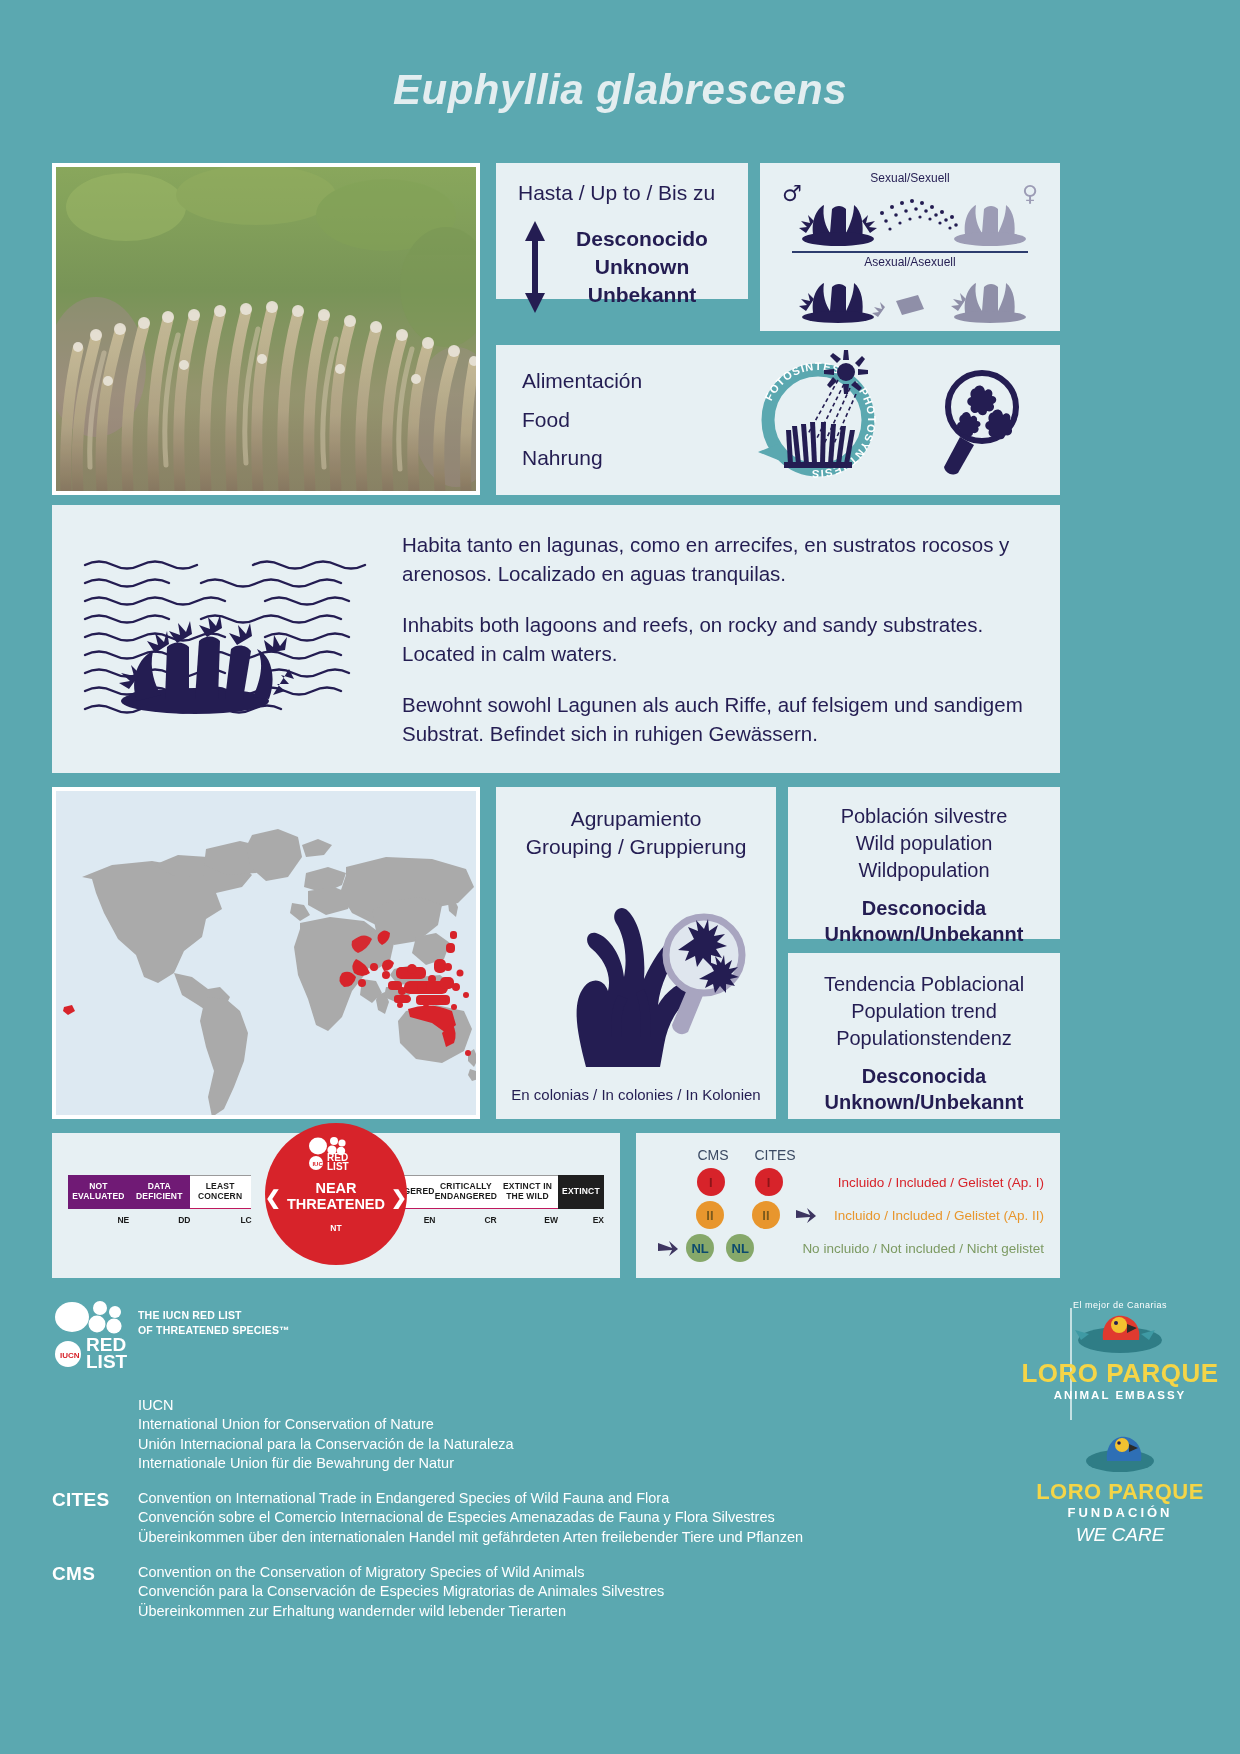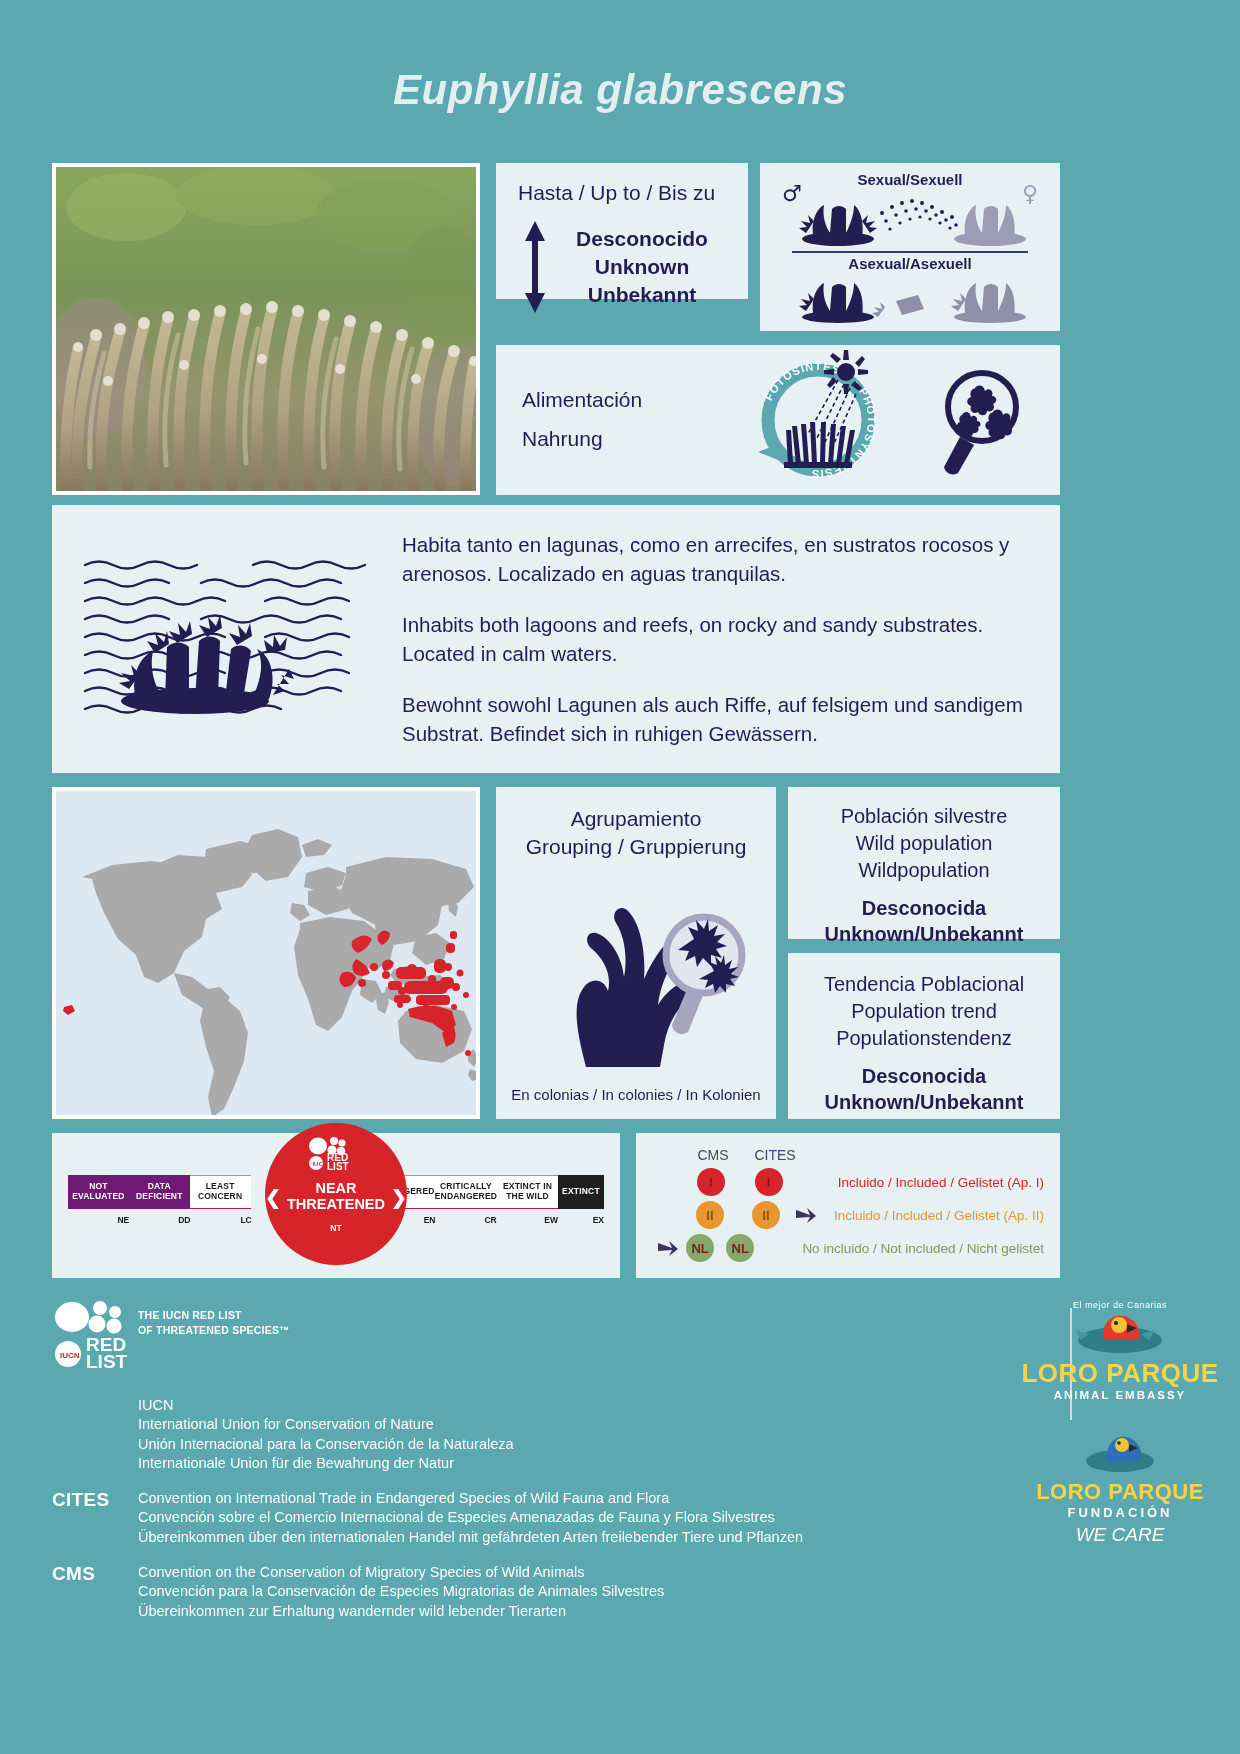--- a/index.html
+++ b/index.html
@@ -42,21 +42,21 @@
   }
   .p-upto .lead { font-size: 21px; font-weight: 400; }
   .upto-body { display: flex; align-items: center; margin-top: 14px; }
   .arrow-vert { width: 34px; display:flex; justify-content:center; }
   .upto-vals { flex: 1; text-align: center; font-weight: bold; font-size: 21px; line-height: 1.32; }
 
   .p-repro {
     position: absolute; left: 708px; top: 0; width: 300px; height: 168px;
     padding: 8px 10px;
   }
-  .repro-label { text-align: center; font-size: 15px; font-weight: 700; }
+  .repro-label { text-align: center; font-size: 12px; font-weight: 400; }
   .repro-divider { height: 2px; background: #2e3d6e; margin: 4px 22px 2px 22px; }
 
   .p-food {
     position: absolute; left: 444px; top: 182px; width: 564px; height: 150px;
     padding: 20px 26px;
     display: flex; align-items: center;
   }
   .food-words { font-size: 21px; line-height: 1.85; width: 300px; }
   .food-icons { flex: 1; display: flex; align-items: center; justify-content: flex-start; gap: 48px; }
 
@@ -138,21 +138,21 @@
   .leg-row { display: flex; align-items: center; margin-top: 5px; }
   .leg-col { width: 62px; display: flex; justify-content: center; margin-left: 0; }
   .leg-rows-wrap { margin-left: 30px; }
   .dot {
     width: 28px; height: 28px; border-radius: 50%;
     display:flex; align-items:center; justify-content:center;
     font-size: 13px; font-weight: bold;
   }
   .dot.red { background:#d7232a; color:#8c1418; }
   .dot.orange { background:#e8962d; color:#7b5a1c; }
-  .dot.green { background:#86a86a; color:#7f1d1d; }
+  .dot.green { background:#86a86a; color:#0c4a6e; }
   .leg-text { font-size: 13.5px; margin-left: 16px; white-space: nowrap; }
   .leg-text.red { color:#d7232a; }
   .leg-text.orange { color:#e8962d; }
   .leg-text.green { color:#7c9a62; }
   .leg-arrow { width: 26px; display:flex; align-items:center; }
 
   
   .footer { position: absolute; left: 0; top: 1290px; width: 1240px; height: 464px; color: #ffffff; }
   .foot-left { position: absolute; left: 52px; top: 10px; width: 900px; }
   .iucn-head { display: flex; align-items: flex-start; }
@@ -347,20 +347,21 @@
             <ellipse cx="220" cy="46" rx="36" ry="6"></ellipse>
             <path d="M188 40 l-7 -5 l8 -1 l-6 -6 l9 2 l-2 -8 l6 6 Z"></path>
           </g>
         </svg>
       </div>
     </div>
 
     <div class="panel p-food">
       <div class="food-words">
         <div>Alimentación</div>
+        <div>Food</div>
         <div>Nahrung</div>
       </div>
       <div class="food-icons">
         <svg width="128" height="128" viewBox="0 0 128 128">
           <defs>
             <path id="circPath" d="M 64,64 m -50,0 a 50,50 0 1,1 100,0 a 50,50 0 1,1 -100,0"></path>
           </defs>
           <circle cx="64" cy="64" r="50" fill="none" stroke="#5ba8b0" stroke-width="13"></circle>
           <text font-size="11" font-weight="bold" fill="#ffffff" letter-spacing="1.1" font-family="Liberation Sans, sans-serif">
             <textPath href="#circPath" startOffset="6%">FOTOSINTESIS · PHOTOSYNTHESIS</textPath>

